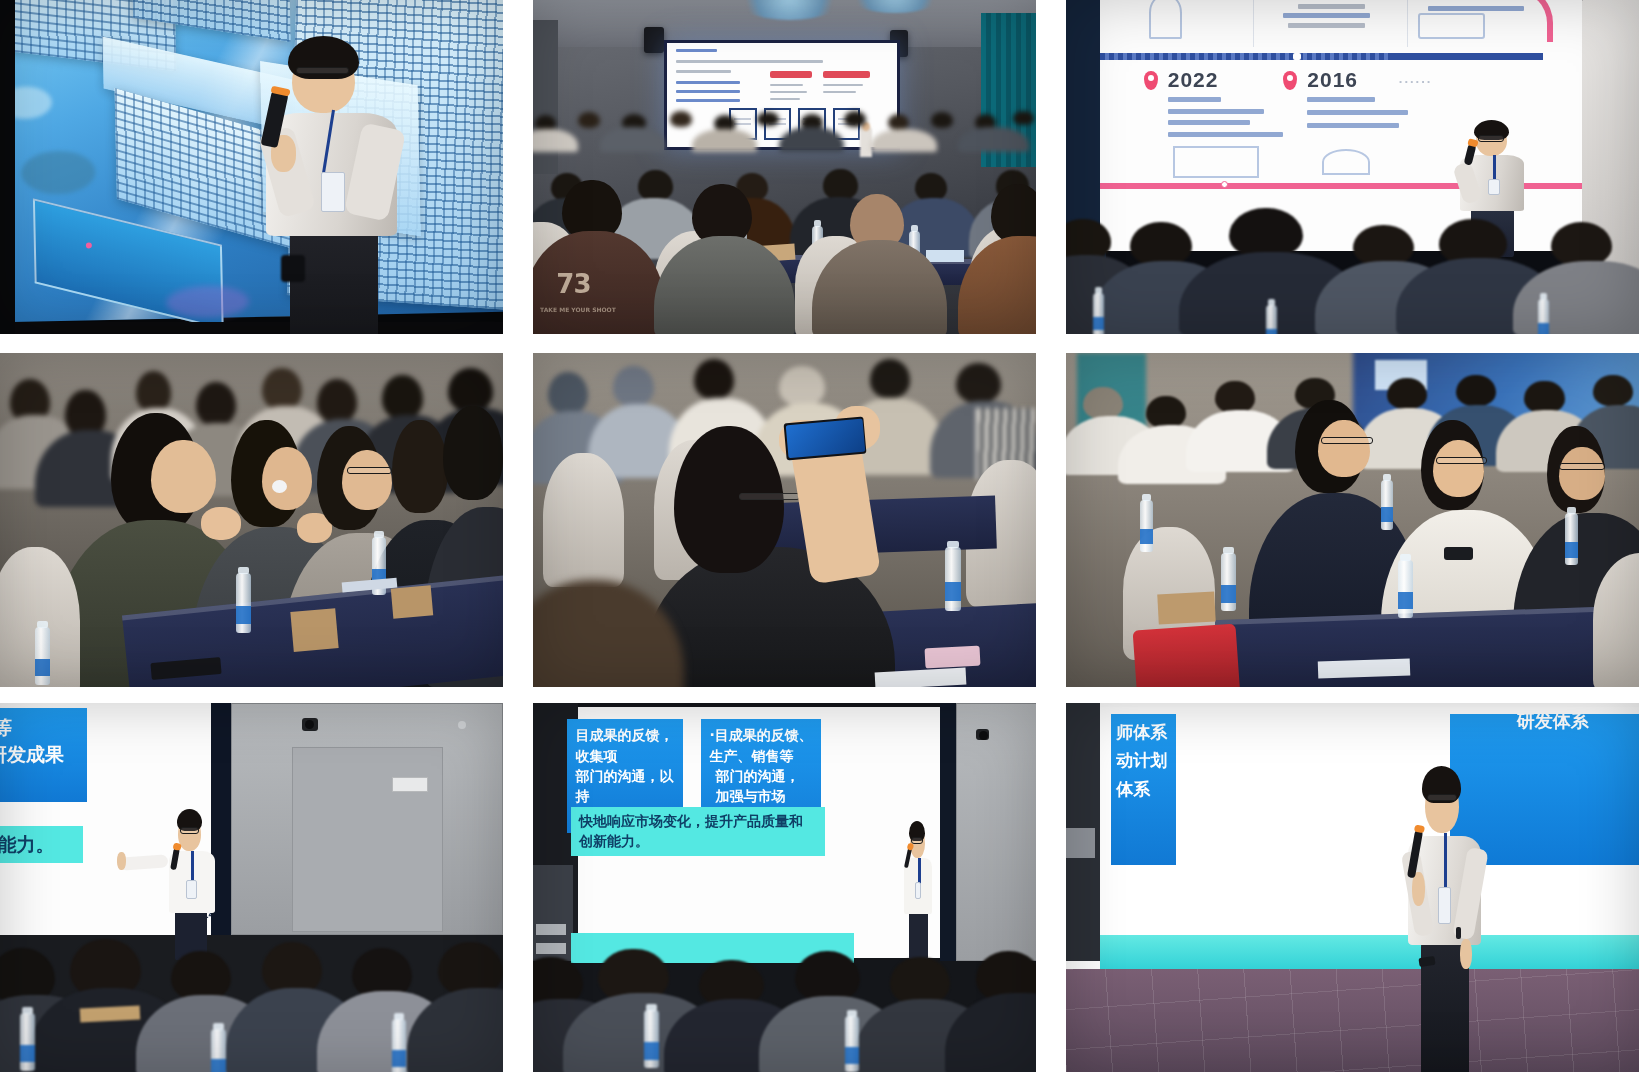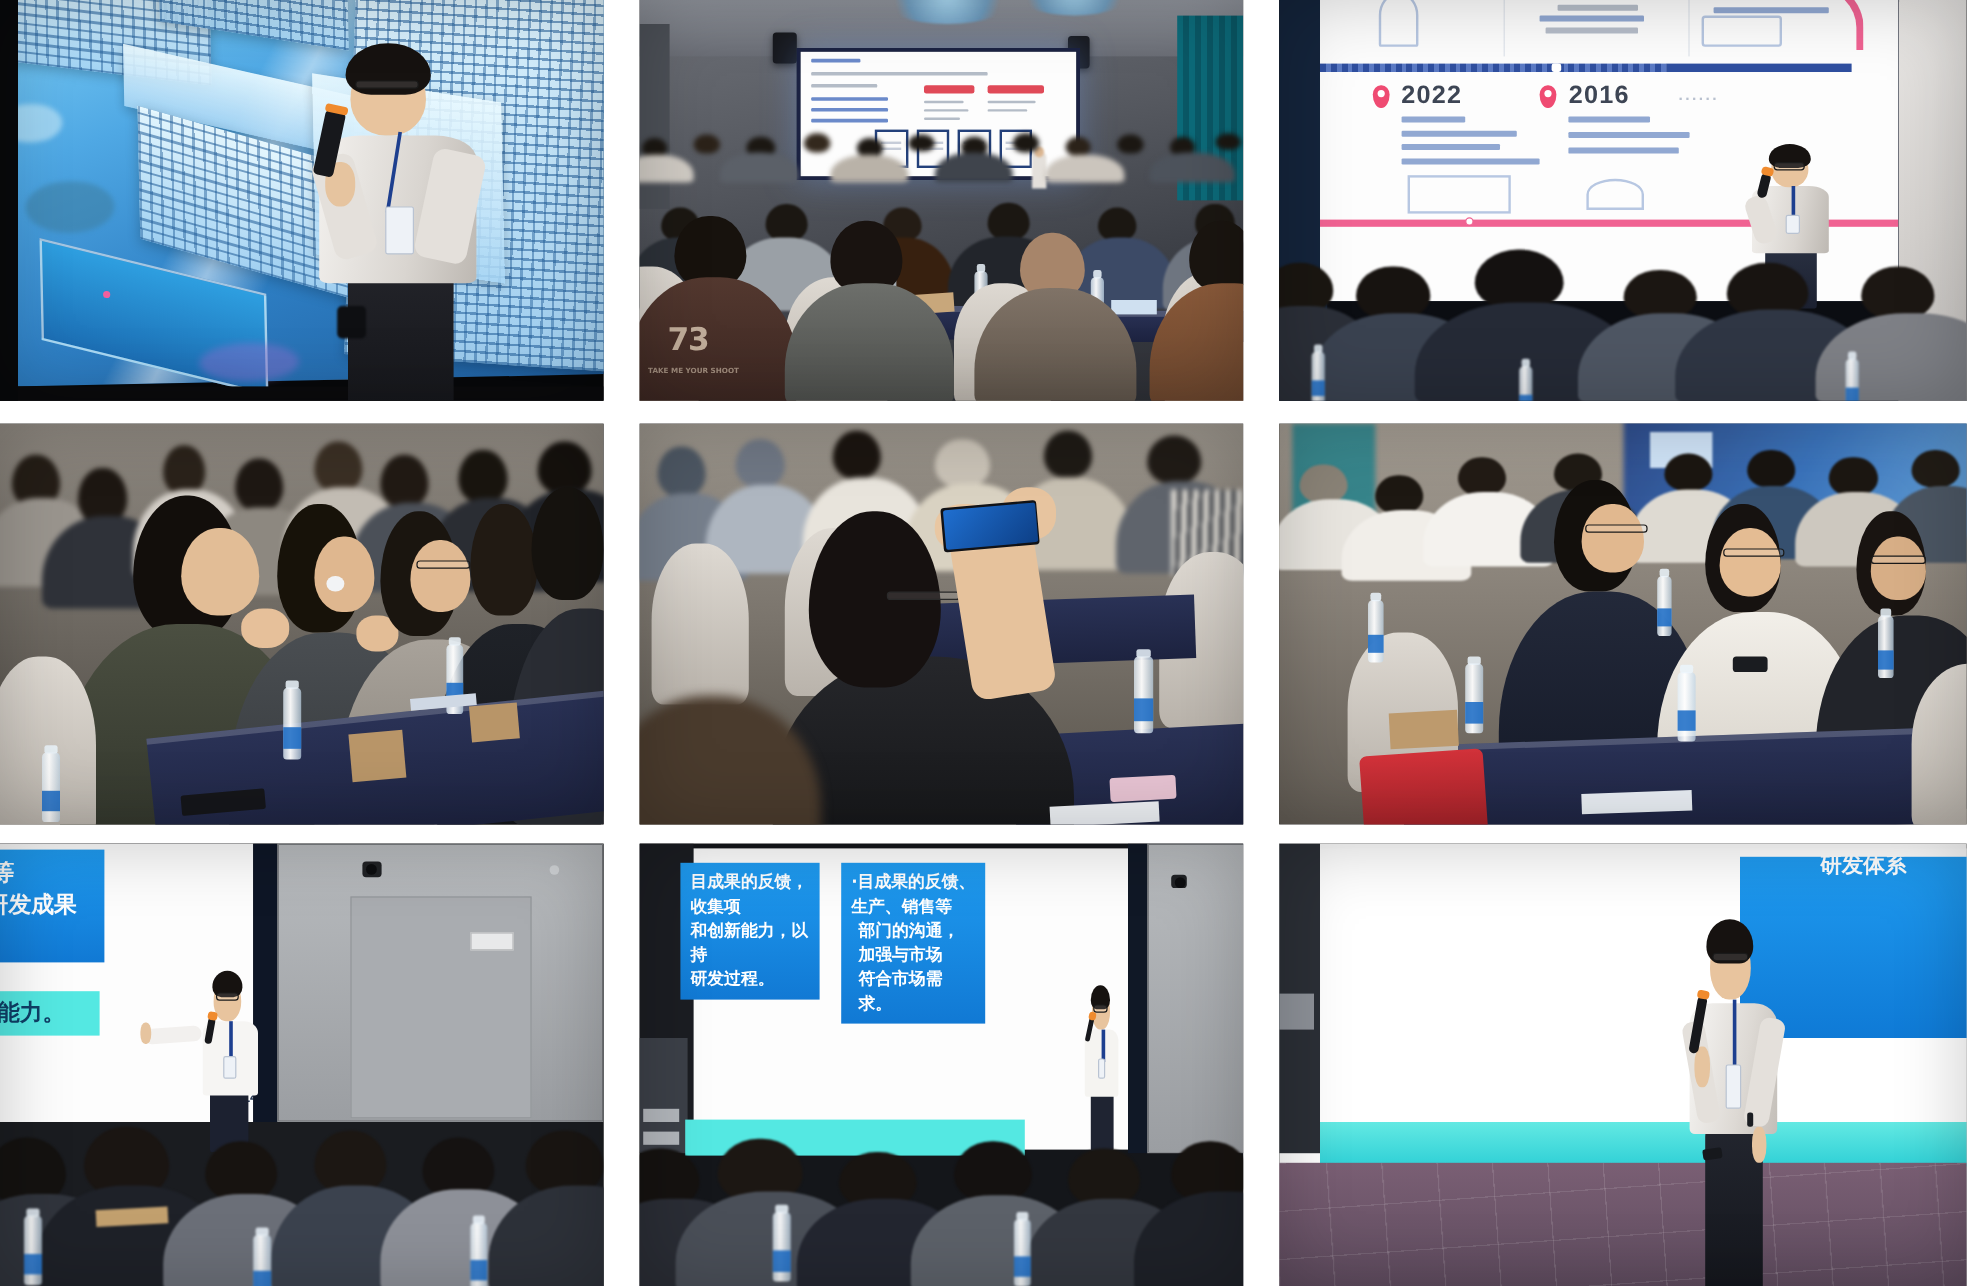--- a/index.html
+++ b/index.html
@@ -753,27 +753,30 @@
     <div class="photo">
       <div style="position:absolute;inset:0;background:#14161a;"></div>
       <div style="position:absolute;left:0;top:0;width:9%;height:70%;background:#1b1d22;"></div>
       <div style="position:absolute;left:0;top:44%;width:8%;height:26%;background:#3c4048;"></div>
       <div style="position:absolute;left:0.5%;top:60%;width:6%;height:3%;background:#cfd3d8;opacity:.8;"></div>
       <div style="position:absolute;left:0.5%;top:65%;width:6%;height:3%;background:#cfd3d8;opacity:.8;"></div>
 
       <div style="position:absolute;left:9%;top:1%;width:72%;height:68%;background:#fdfdfd;">
         <div class="bluebox" style="left:-3%;top:5%;width:32%;font-size:14px;">
           <div>目成果的反馈，收集项</div>
-          <div>和创新能力，以持</div>
+          <div>部门的沟通，以持</div>
           <div>研发过程。</div>
         </div>
         <div class="bluebox" style="left:34%;top:5%;width:33%;font-size:14px;">
           <div>·目成果的反馈、生产、销售等</div>
           <div style="padding-left:6px">部门的沟通，加强与市场</div>
           <div style="padding-left:6px">符合市场需求。</div>
+        </div>
+        <div class="cyanbox" style="left:-2%;top:40%;width:70%;font-size:14px;">
+          <div>快地响应市场变化，提升产品质量和创新能力。</div>
         </div>
         <div style="position:absolute;left:-2%;bottom:-2%;width:78%;height:12%;background:#54e8e2;"></div>
         <div class="slide-num" style="right:4%;bottom:3%;font-size:12px;">14</div>
       </div>
 
       <div style="position:absolute;left:81%;top:0;width:3%;height:70%;background:#101826;"></div>
       <div class="door" style="left:84%;top:0;width:18%;height:70%;"></div>
       <div class="cam" style="left:88%;top:7%;width:13px;height:11px;"></div>
 
       <div class="person" style="left:72%;top:32%;width:9%;height:36%;">
@@ -809,20 +812,25 @@
     </div>
   </div>
 
   <div class="cell c-r3c3" title="Presenter standing on stage beside a layered architecture diagram slide">
     <div class="photo">
       <div style="position:absolute;inset:0;background:#fdfdfd;"></div>
       <div style="position:absolute;left:0;top:0;width:6%;height:70%;background:#2b2f36;"></div>
       <div style="position:absolute;left:0;top:34%;width:5%;height:8%;background:#8d9198;"></div>
 
       <div style="position:absolute;left:6%;top:1%;width:94%;height:62%;background:#ffffff;">
+        <div class="bluebox" style="left:2%;top:3%;width:12%;height:66%;font-size:17px;line-height:1.7;padding:4px 5px;">
+          <div>师体系</div>
+          <div>动计划</div>
+          <div>体系</div>
+        </div>
         <div style="position:absolute;left:65%;top:3%;width:38%;height:66%;background:linear-gradient(180deg,#1f9bf0,#0f7ad6);">
           <div style="position:absolute;left:0;right:0;top:-3%;text-align:center;color:#fff;font-weight:800;font-size:18px;font-family:'DejaVu Sans',sans-serif;">研发体系</div>
         </div>
       </div>
 
       <div style="position:absolute;left:6%;top:63%;width:94%;height:10%;background:linear-gradient(180deg,#63e9e3,#2fd0d6);"></div>
       <div class="stage-floor" style="height:28%;"></div>
 
       <div class="person" style="left:56%;top:18%;width:20%;height:82%;">
         <div class="p-pants" style="left:30%;top:54%;width:42%;height:48%;background:linear-gradient(180deg,#23262f,#14161c);"></div>

